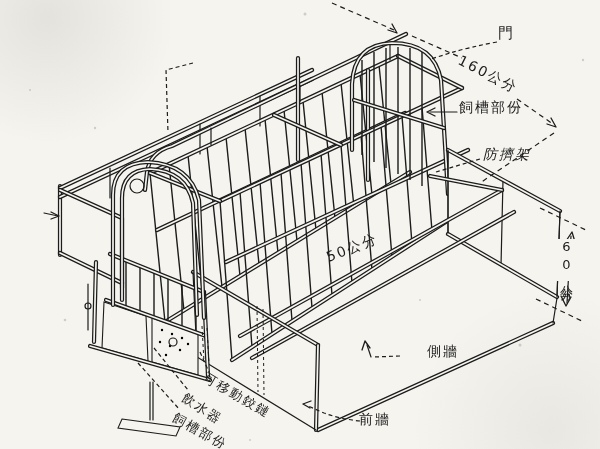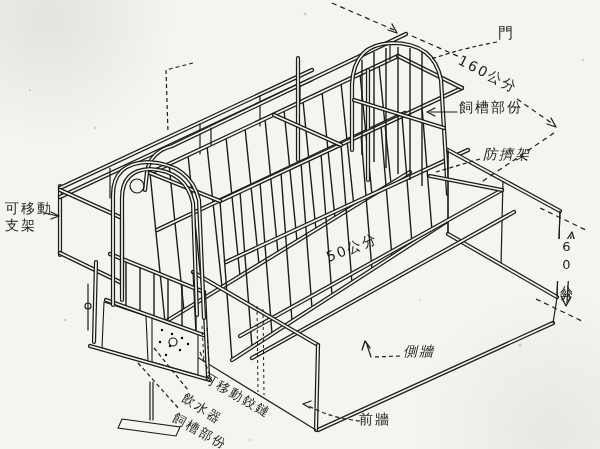--- a/index.html
+++ b/index.html
@@ -204,25 +204,21 @@
     <path class="lead" d="M200,352 L209,372"></path>
     <path class="lead" d="M154,348 L188,390"></path>
     <path class="lead" d="M138,363 L180,410"></path>
   </g>
 </svg>
 
 <div class="lbl big" style="left:498px;top:25px;">門</div>
 <div class="lbl rot" style="left:463px;top:52px;transform:rotate(27deg);">160公分</div>
 <div class="lbl" style="left:459px;top:99px;">飼槽部份</div>
 <div class="lbl" style="left:483px;top:146px;font-style:italic;">防擠架</div>
-<div class="lbl" style="left:5px;top:200px;">
-  <div>可移動</div>
-  <div>支架</div>
-</div>
 <div class="lbl rot" style="left:324px;top:250px;transform:rotate(-22deg);">50公分</div>
 <div class="lbl small" id="lbl-height" style="left:557px;top:239px;">60公分</div>
-<div class="lbl" style="left:403px;top:343px;font-style:italic;">側牆</div>
+<div class="lbl" style="left:427px;top:343px;">側牆</div>
 <div class="lbl" style="left:359px;top:411px;">前牆</div>
 <div class="lbl small rot" style="left:209px;top:369px;transform:rotate(30deg);">可移動鉸鏈</div>
 <div class="lbl small rot" style="left:188px;top:389px;transform:rotate(33deg);">飲水器</div>
 <div class="lbl small rot" style="left:178px;top:409px;transform:rotate(29deg);">飼槽部份</div>
 
 </div>
 
 </body></html>

